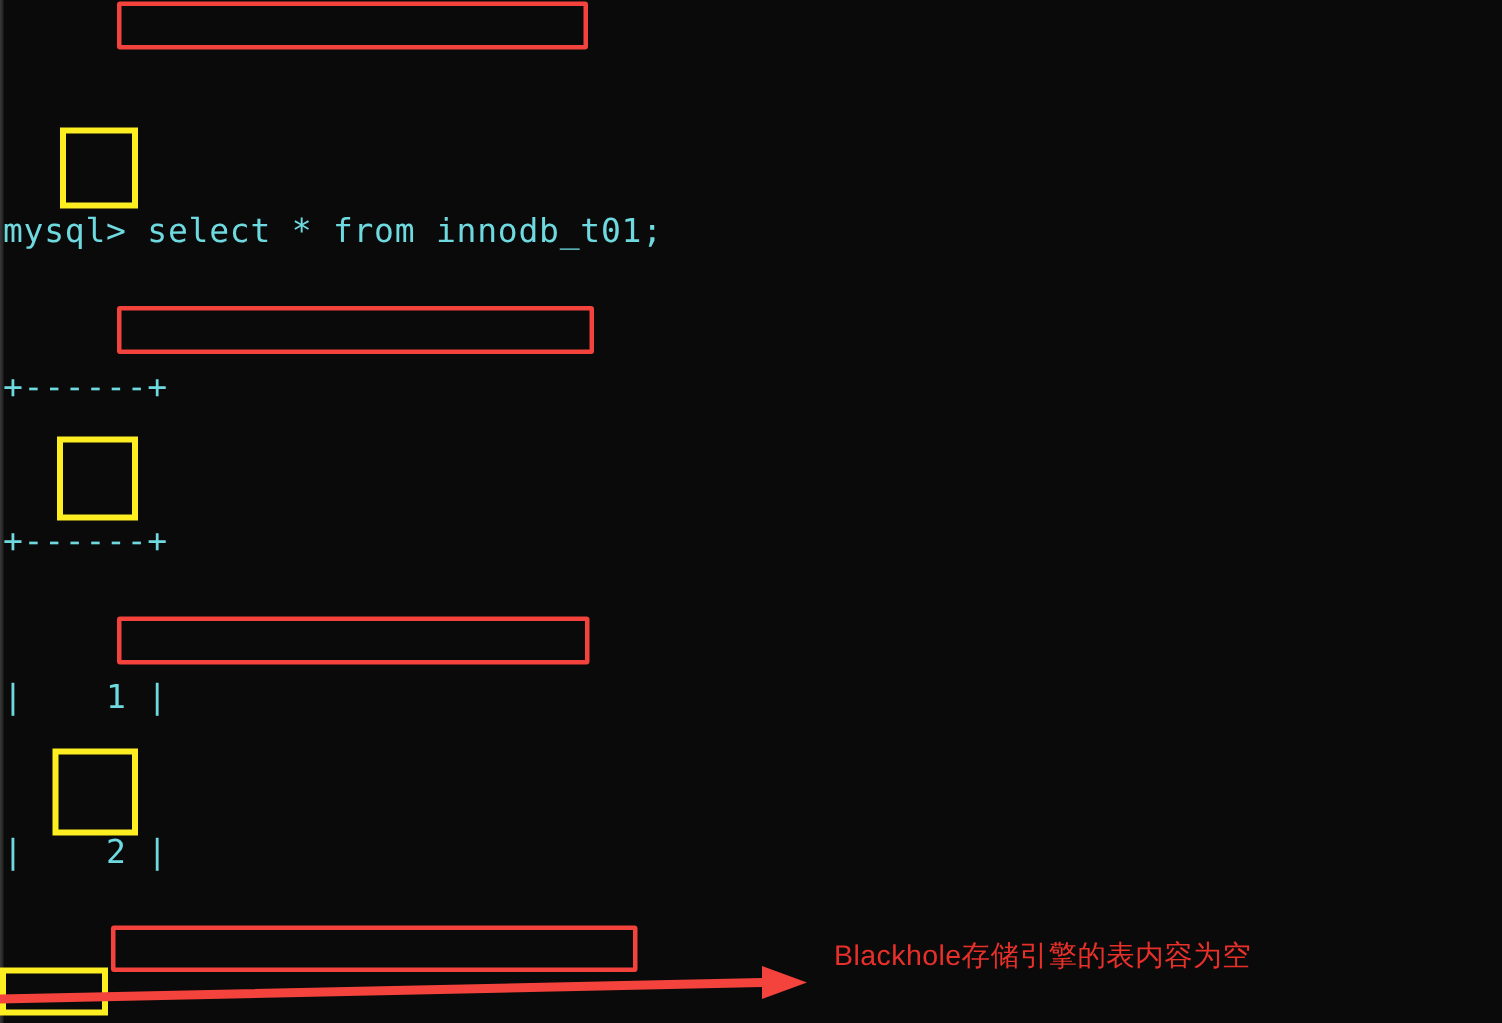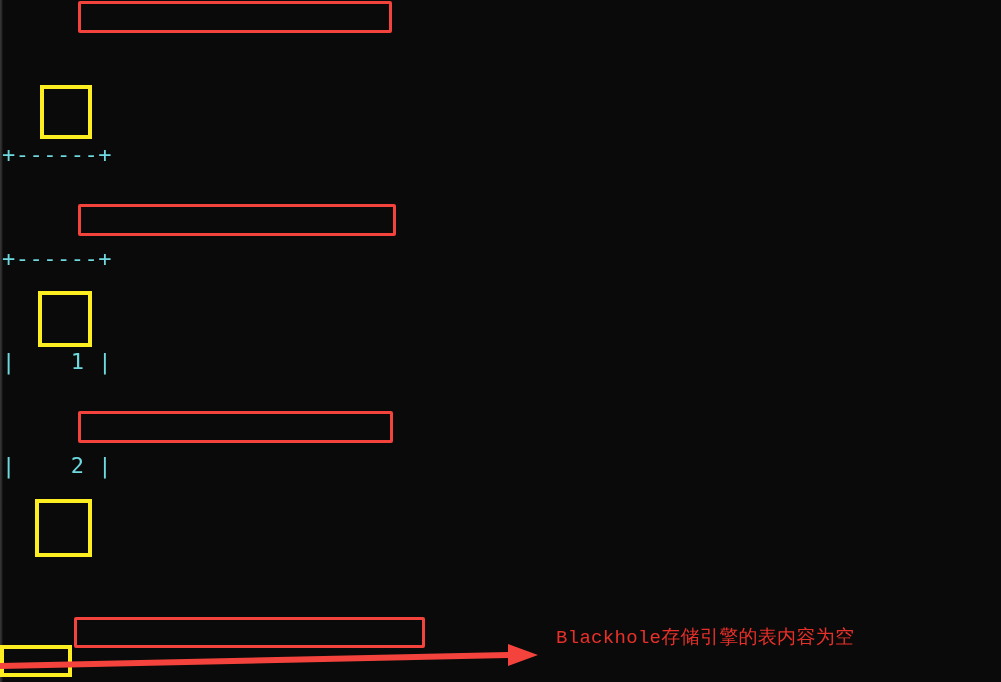--- a/index.html
+++ b/index.html
@@ -66,36 +66,37 @@
     z-index: 4;
     overflow: visible;
   }
   
   .annotation {
     position: absolute;
     left: 556px;
     top: 624px;
     z-index: 5;
     color: #e8302a;
-    font-family: Liberation Mono, monospace;
+    font-family: Liberation Sans, sans-serif;
     font-size: 19px;
     white-space: nowrap;
     letter-spacing: 0.3px;
   }
 </style>
 </head>
 <body>
 
 <div id="screen">
 
   <div class="left-edge"></div>
 
   <div class="term">
 
     
+    <div class="line"><span>mysql&gt; </span><span>select * from innodb_t01;</span></div>
     <div class="line">+------+</div>
     <div class="line">+------+</div>
     <div class="line">|    1 |</div>
     <div class="line">|    2 |</div>
     
     
     
 
     
     

